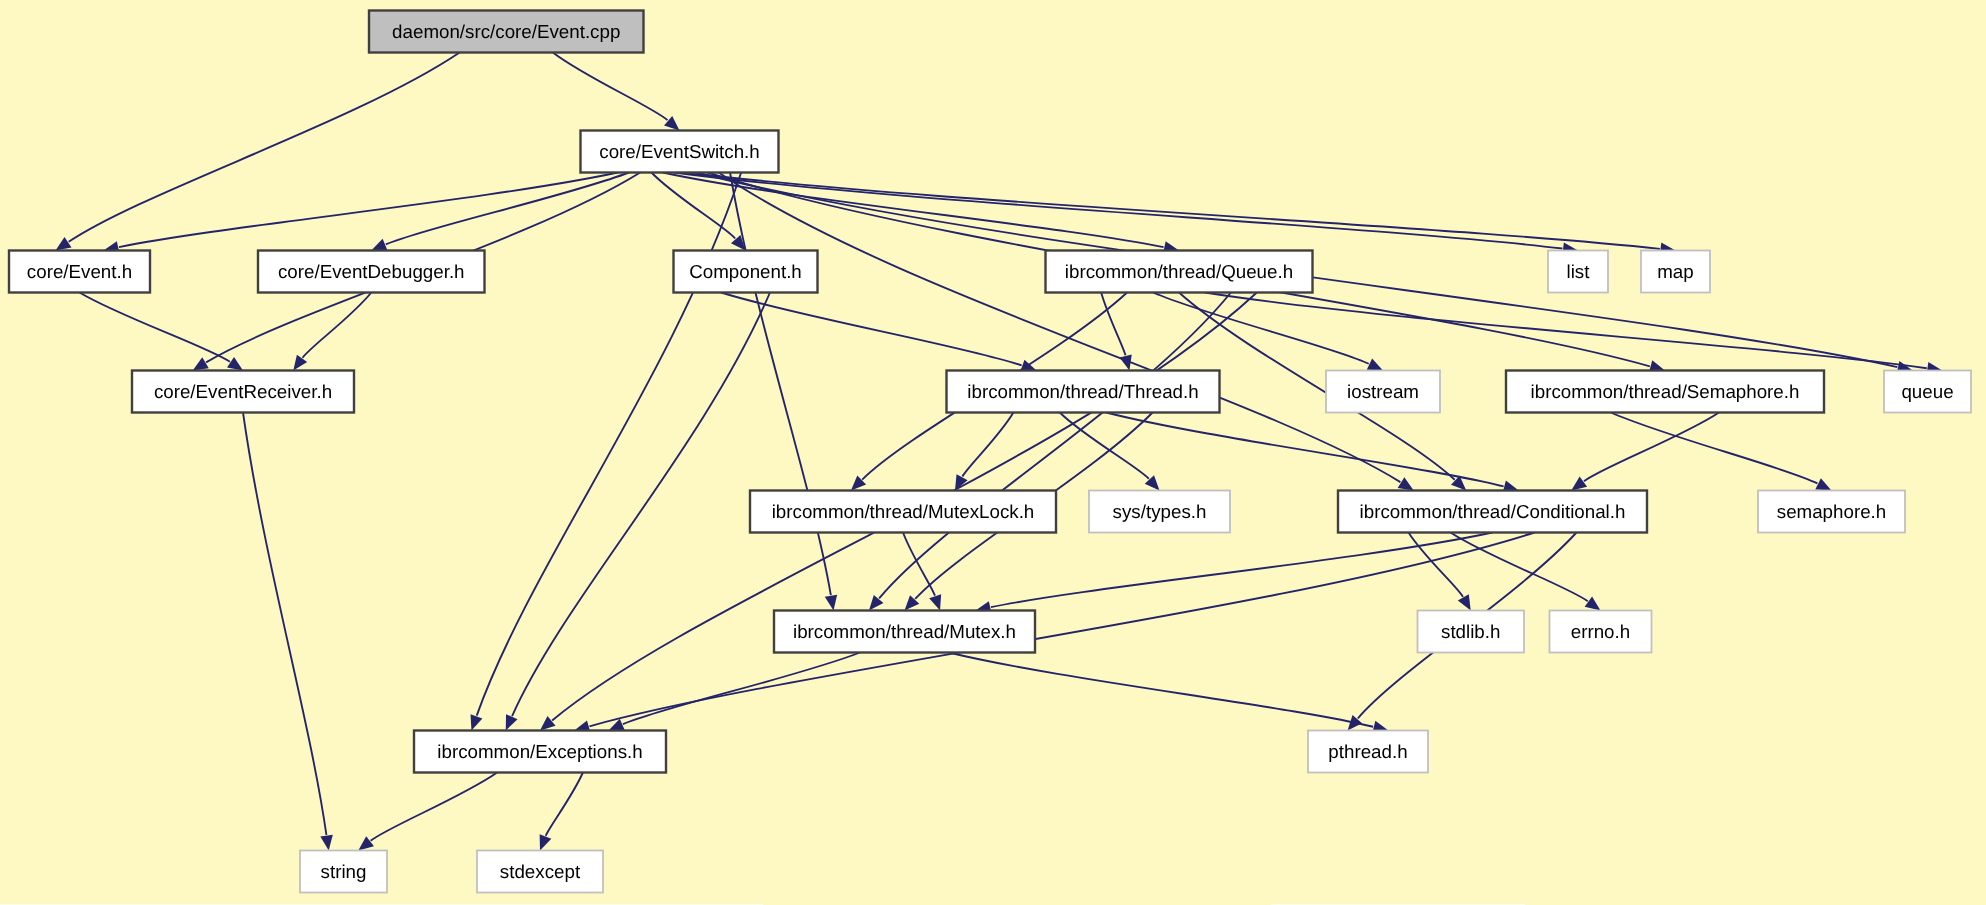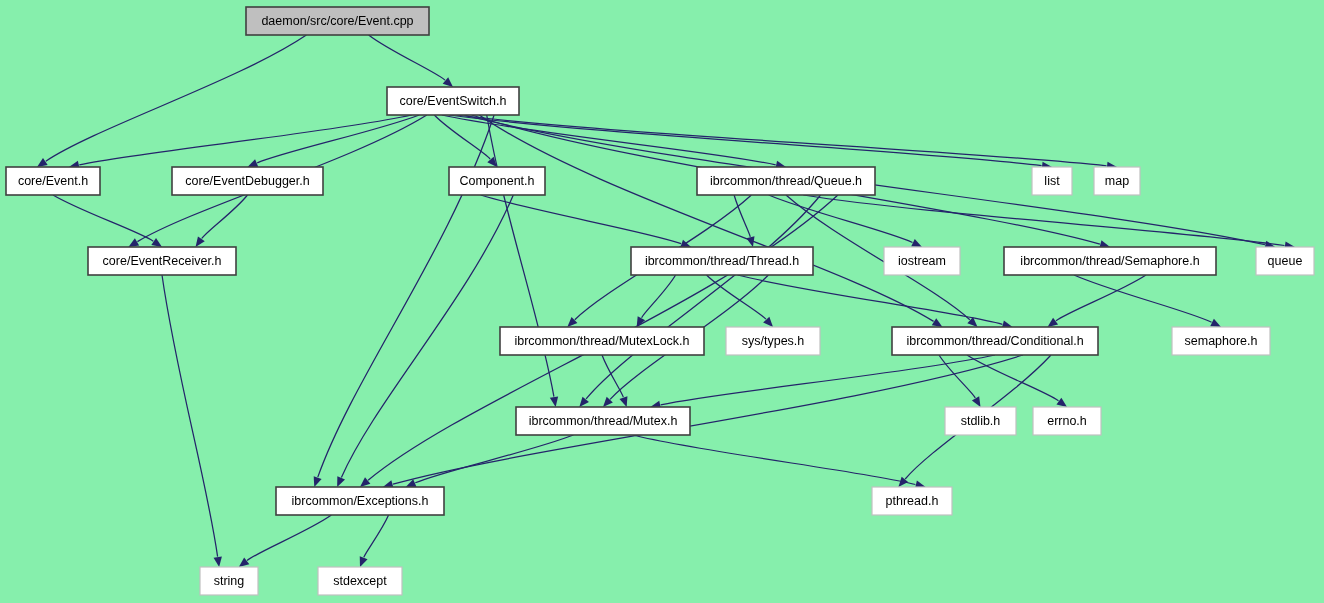--- a/index.html
+++ b/index.html
@@ -1,17 +1,17 @@
 <!DOCTYPE html>
 <html><head>
 <meta charset="utf-8">
 <style>
   html,body{margin:0;padding:0;background:#ffffff;}
   body{font-family:"Liberation Sans", sans-serif;}
-  #canvas-wrap{position:relative;width:1324px;height:603px;background:#86efac;overflow:hidden;}
+  #canvas-wrap{position:relative;width:1324px;height:603px;background:#fef9c3;overflow:hidden;}
   svg#graph{position:absolute;left:0;top:0;width:1324px;height:603px;display:block;}
   .node-rect{fill:#ffffff;}
   .node-rect.solid{stroke:#404040;stroke-width:1.6;}
   .node-rect.light{stroke:#c0c0c0;stroke-width:1.2;}
   .node-rect.current{fill:#bfbfbf;stroke:#404040;stroke-width:1.6;}
   .node-label{font-family:"Liberation Sans", sans-serif;font-size:12.5px;fill:#000000;
                dominant-baseline:middle;text-anchor:middle;}
   .edge{fill:none;stroke:#24246a;stroke-width:1.25;}
   .edge-head{fill:#24246a;stroke:none;}
 </style>

